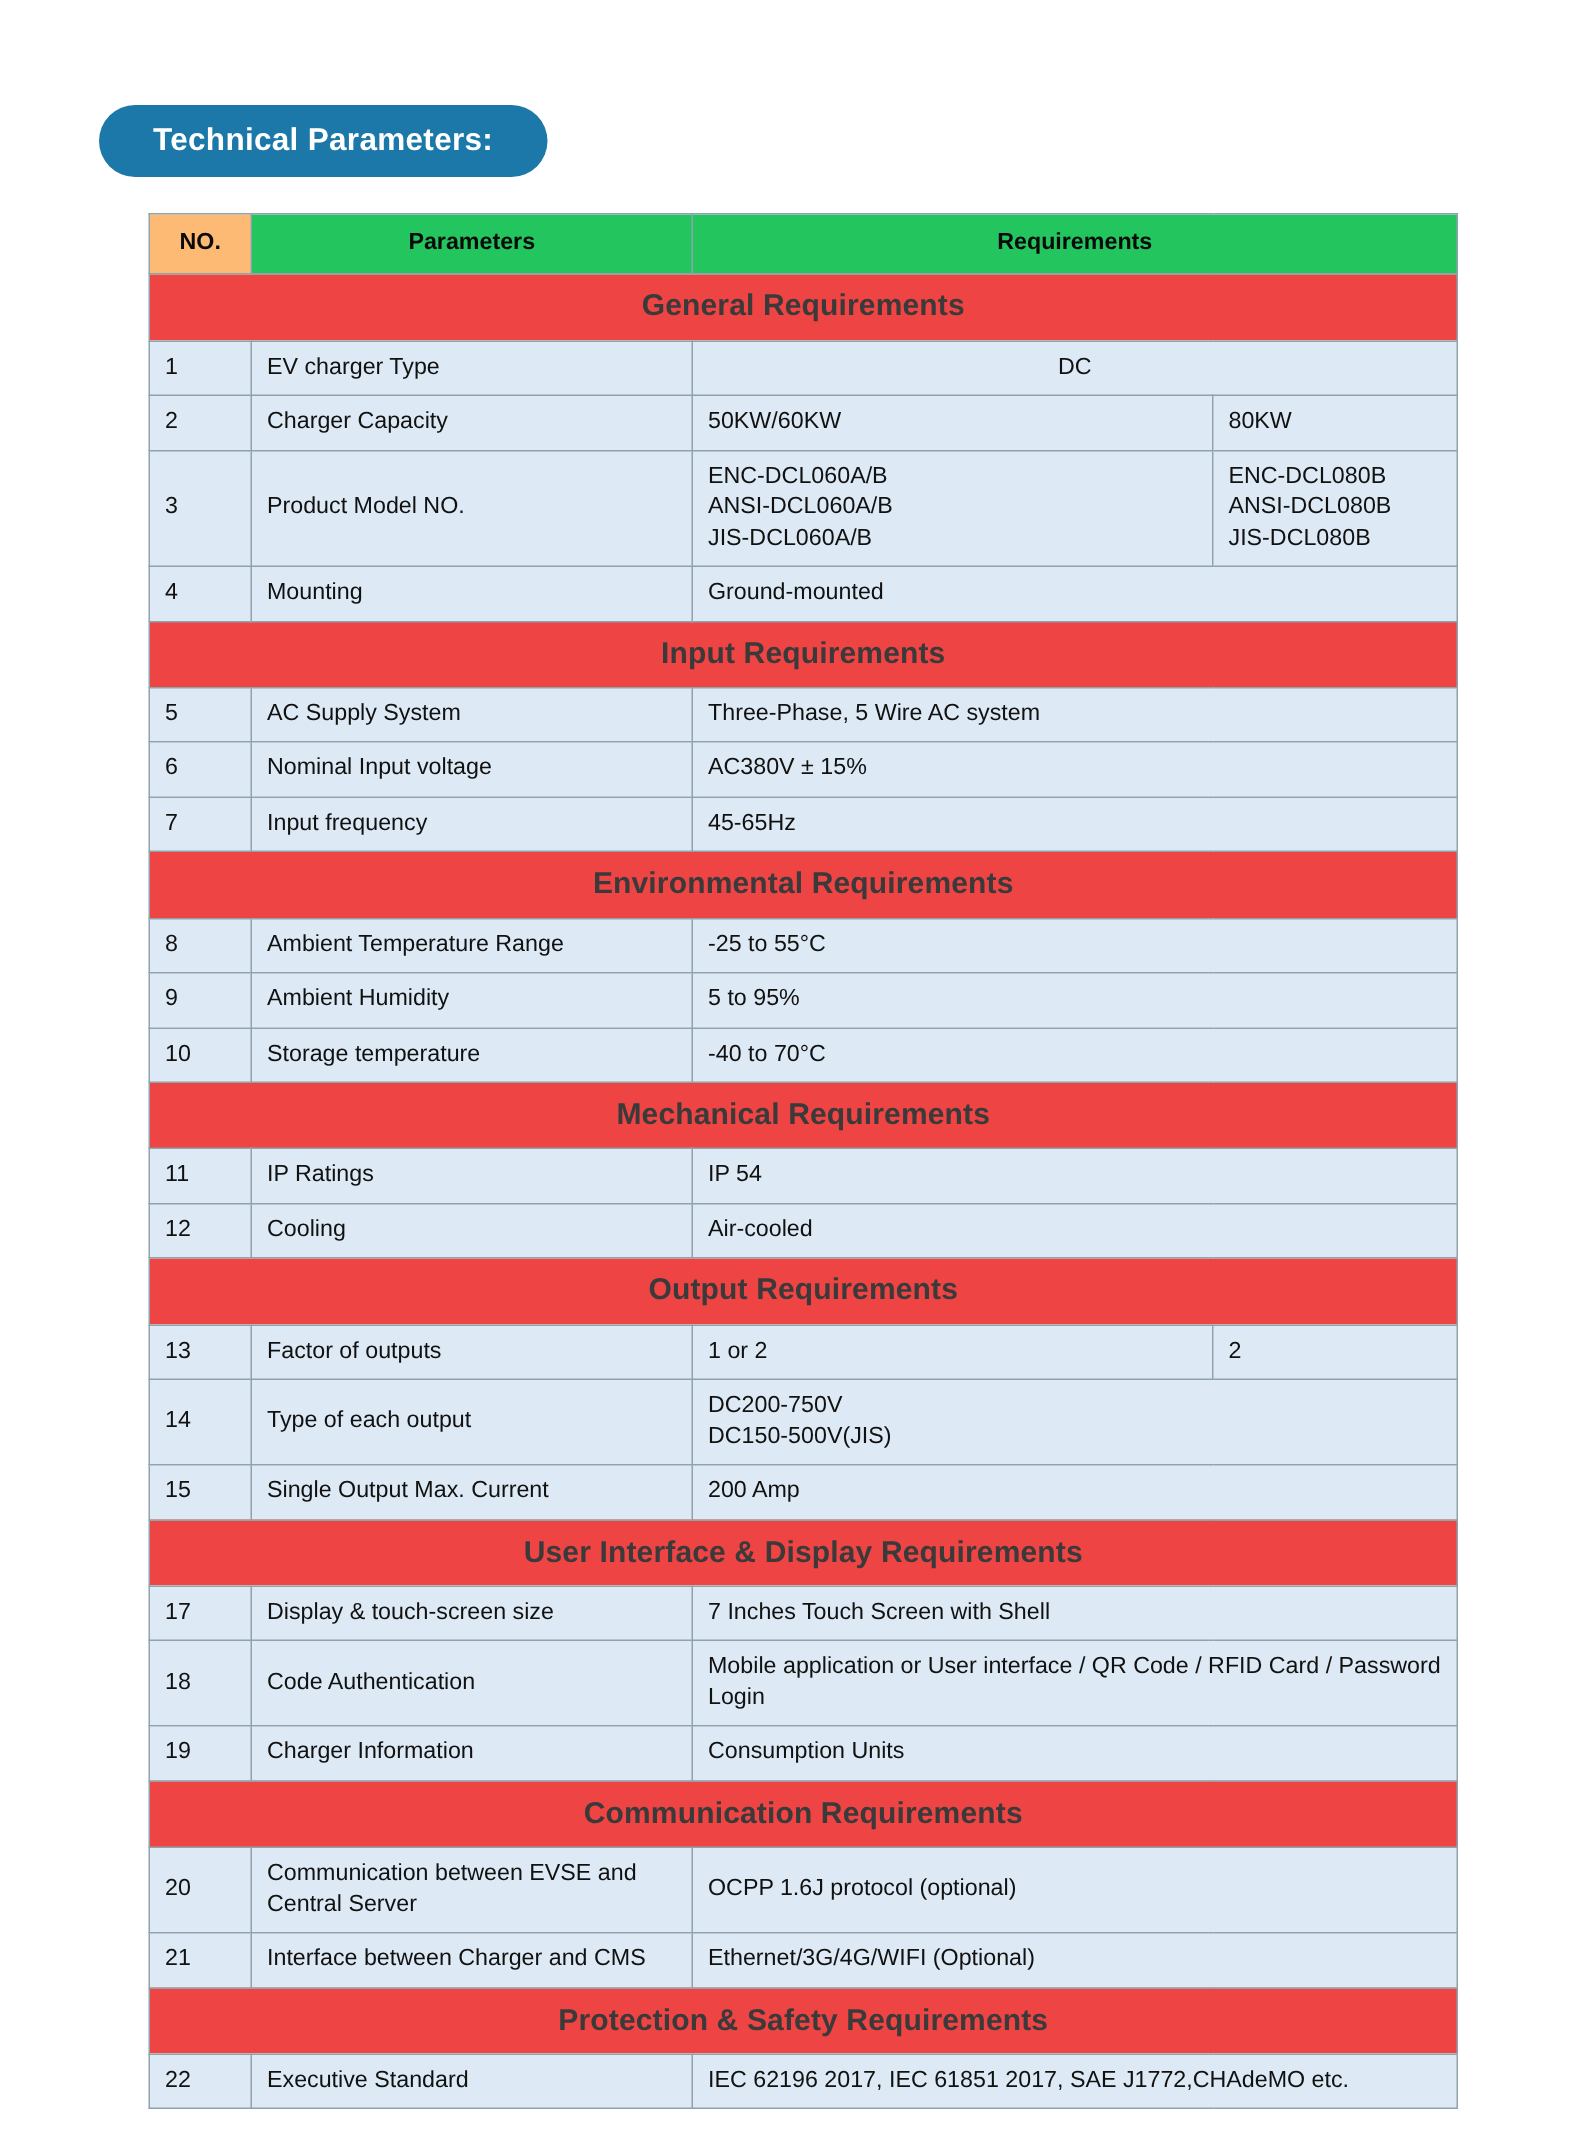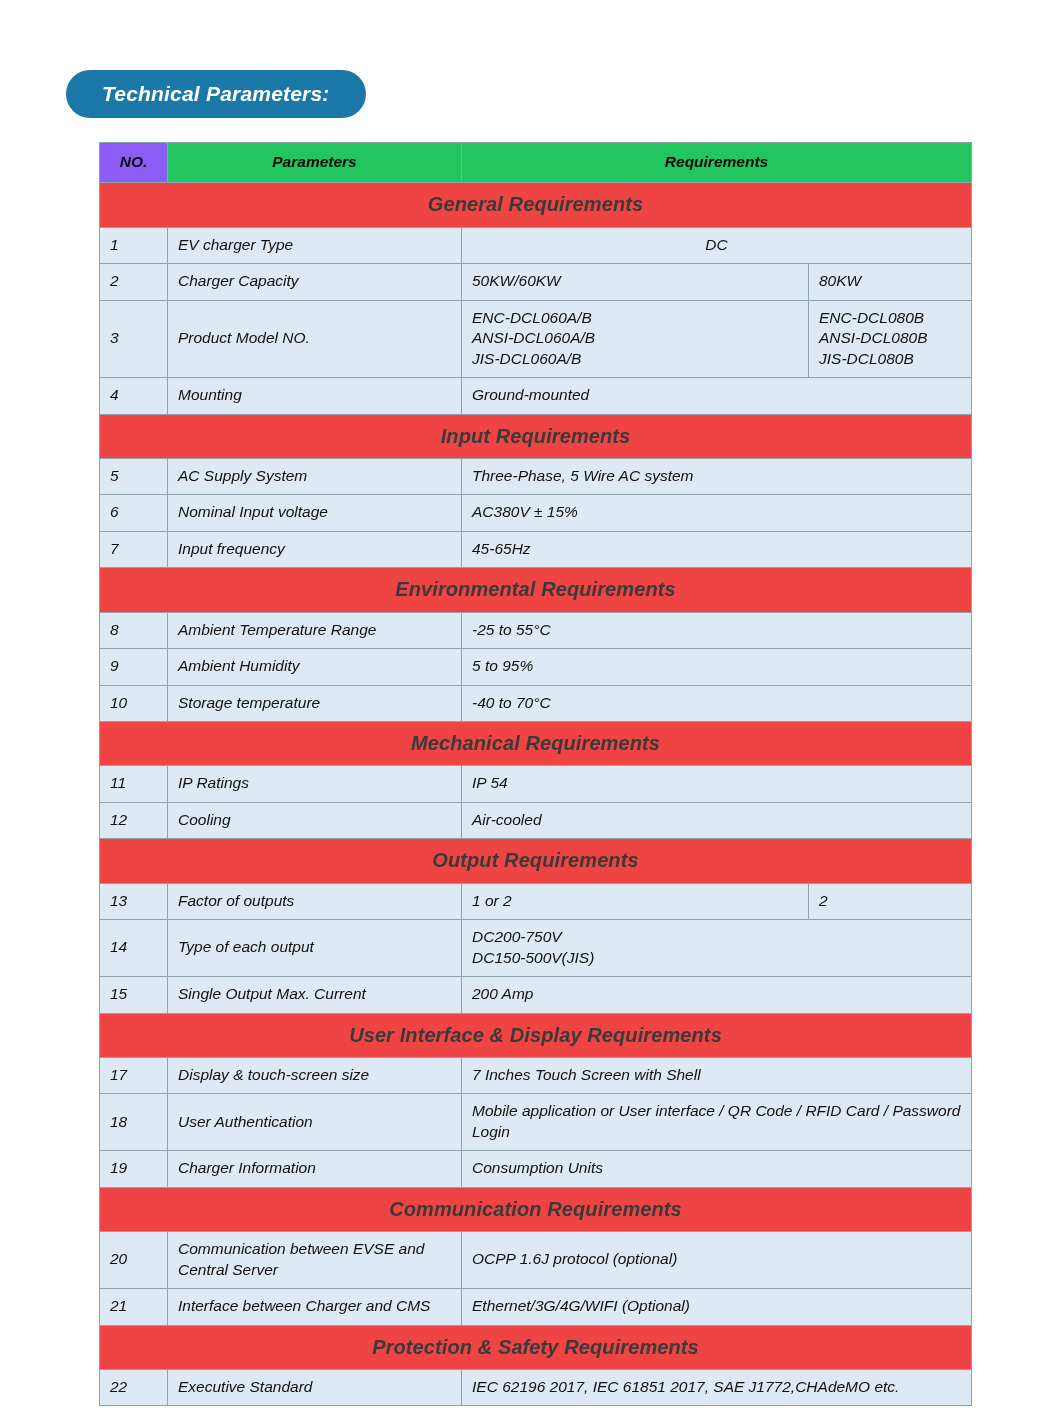--- a/index.html
+++ b/index.html
@@ -11,21 +11,20 @@
     width: 1060px;
     height: 1428px;
     font-family: "Liberation Sans", sans-serif;
     -webkit-font-smoothing: antialiased;
   }
   .page {
     position: relative;
     width: 1060px;
     height: 1066px;
     box-sizing: border-box;
-    font-style: italic;
   }
 
   
   .title-pill-wrap {
     padding: 70px 0 0 66px;
   }
   .title-pill {
     display: inline-block;
     background: #1b78a8;
     color: #ffffff;
@@ -65,21 +64,21 @@
 
   
   tr.head th {
     background: #22c55e;
     font-weight: bold;
     text-align: center;
     font-size: 15.5px;
     padding: 9px 6px 10px 6px;
     color: #0a0a0a;
   }
-  tr.head th.no-col { background: #8b5cf6; }
+  tr.head th.no-col { background: #fdba74; }
 
   
   tr.section td {
     background: #ef4444;
     text-align: center;
     font-weight: bold;
     font-size: 20px;
     color: #3a3a3a;
     padding: 8px 4px 9px 4px;
     letter-spacing: .1px;
@@ -221,21 +220,21 @@
           <tr class="section">
             <td colspan="4">User Interface &amp; Display Requirements</td>
           </tr>
           <tr>
             <td class="no">17</td>
             <td class="param">Display &amp; touch-screen size</td>
             <td class="req multi" colspan="2">7 Inches Touch Screen with Shell</td>
           </tr>
           <tr>
             <td class="no">18</td>
-            <td class="param">User Authentication</td>
+            <td class="param">Code Authentication</td>
             <td class="req multi" colspan="2">Mobile application or User interface / QR Code / RFID Card / Password Login</td>
           </tr>
           <tr>
             <td class="no">19</td>
             <td class="param">Charger Information</td>
             <td class="req multi" colspan="2">Consumption Units</td>
           </tr>
           <tr class="section">
             <td colspan="4">Communication Requirements</td>
           </tr>

